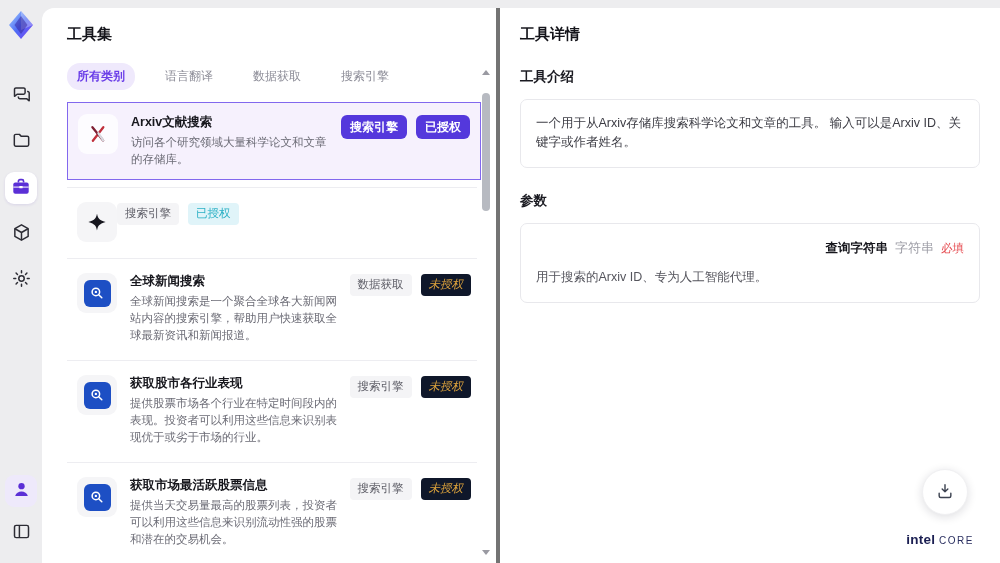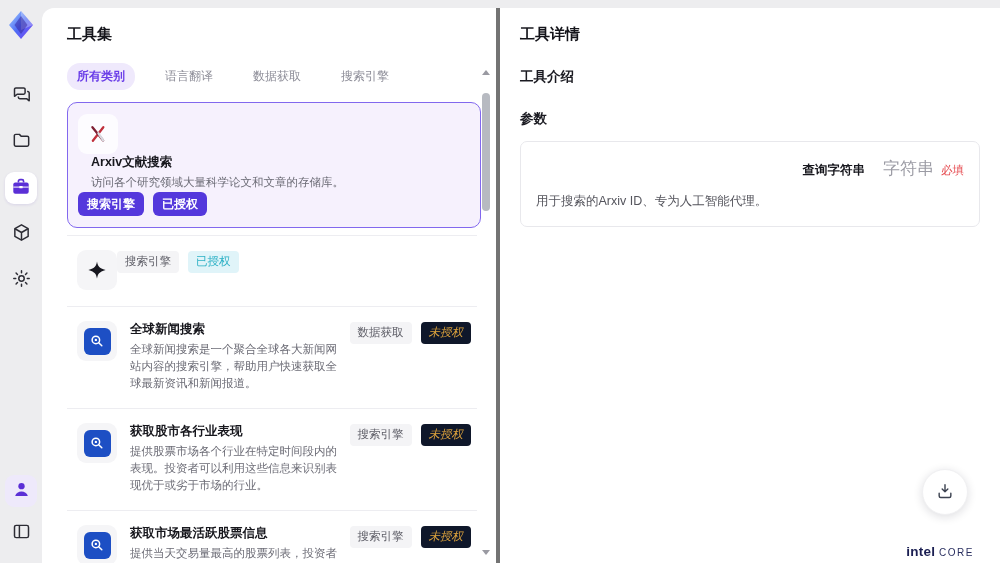--- a/index.html
+++ b/index.html
@@ -26,21 +26,21 @@
   .list-panel { width:458px; position:relative; border-right:4px solid #737373; padding:17px 0 0 25px; }
   .panel-title { font-size:15px; font-weight:bold; color:#14141a; }
   .tabs { display:flex; gap:20px; align-items:center; margin-top:19px; }
   .tab { font-size:12px; color:#8d8d98; background:transparent; border:none; padding:5px 10px; border-radius:13px; cursor:pointer; white-space:nowrap; }
   .tab.active { background:#efe9fc; color:#6a3de8; font-weight:bold; }
 
   .cards { margin-top:12px; width:414px; }
   .tool-card { display:flex; align-items:flex-start; padding:11px 10px 11px 10px; cursor:pointer; position:relative; }
   .tool-card:not(.selected):not(:first-child)::before { content:""; position:absolute; left:0; right:4px; top:-1px; border-top:1px solid #ededf1; }
   .tool-card:not(.selected) { margin-top:6px; padding-top:14px; }
-  .tool-card.selected { border:1.5px solid #8268ee; background:#f6f1fd; border-radius:10px; margin-bottom:8px;flex-direction:column; }
+  .tool-card.selected { border:1.5px solid #8268ee; background:#f6f1fd; border-radius:0; margin-bottom:8px; }
   .tool-icon { width:40px; height:40px; border-radius:9px; background:#f5f5f7; flex:0 0 40px;
                display:flex; align-items:center; justify-content:center; }
   .tool-card.selected .tool-icon { background:#fdfcff; }
   .blue-tile { width:27px; height:27px; border-radius:6px; background:#1d4fc4; display:flex; align-items:center; justify-content:center; }
   .tool-main { flex:1; min-width:0; padding:0 10px 0 13px; }
   .tool-title { font-size:12.5px; font-weight:bold; color:#17171d; line-height:17px; }
   .tool-desc { font-size:11.5px; color:#6b6b75; line-height:17px; margin-top:3px; }
   .tool-badges { display:flex; gap:9px; flex:0 0 auto; align-items:flex-start; margin-top:1px; }
   .badge { font-size:11.5px; line-height:1; padding:5px 8px; border-radius:4px; white-space:nowrap; }
   .badge-cat { background:#f4f4f6; color:#5d5d66; }
@@ -55,29 +55,29 @@
   .sb-arrow.down { border-top:5px solid #9a9aa2; position:absolute; bottom:0; left:1px; }
   .sb-thumb { width:8px; height:118px; background:#b7bac1; border-radius:4px; margin:18px auto 0; cursor:grab; }
 
   
   .detail-panel { flex:1; padding:17px 20px 0 20px; position:relative; background:#fff; }
   .detail-title { font-size:15px; font-weight:bold; color:#14141a; }
   .section-heading { font-size:13.5px; font-weight:bold; color:#1a1a21; margin-top:24px; }
   .info-box { margin-top:13px; border:1px solid #e8e8ec; border-radius:7px; background:#fff; padding:14px 15px; font-size:12.5px; color:#3c3c44; line-height:1.55; }
   .param-item .param-head { display:flex; align-items:baseline; gap:7px;justify-content:flex-end; }
   .param-name { font-size:12.5px; font-weight:bold; color:#17171d; }
-  .param-type { font-size:17px; color:#9b9ba4;margin-left:11px; }
+  .param-type { font-size:13px; color:#9b9ba4; }
   .param-required { font-size:11.5px; color:#e5484d; }
   .param-desc { margin-top:10px; font-size:12.5px; color:#55555d; }
 
   
   .fab { position:absolute; right:32px; bottom:48px; width:46px; height:46px; border-radius:50%;
          background:#fff; border:1px solid #f0f0f2; box-shadow:0 2px 10px rgba(20,20,40,.14);
          display:flex; align-items:center; justify-content:center; cursor:pointer; z-index:9; }
-  .brand { position:absolute; right:26px; bottom:4px; display:flex; align-items:baseline; gap:4px;
+  .brand { position:absolute; right:26px; bottom:16px; display:flex; align-items:baseline; gap:4px;
            color:#1b1f52; z-index:9; }
   .brand .intel-word { font-size:13.5px; font-weight:bold; letter-spacing:.2px; }
   .brand .intel-core { font-size:10px; letter-spacing:1.5px; text-transform:uppercase; color:#2a2f60; }
 </style>
 </head>
 <body>
 
 <nav class="rail">
   <div class="logo">
     <svg viewBox="0 0 32 32" width="32" height="32">
@@ -265,20 +265,23 @@
     <div class="scrollbar">
       <div class="sb-arrow up"></div>
       <div class="sb-thumb"></div>
       <div class="sb-arrow down"></div>
     </div>
   </section>
 
   <section class="detail-panel">
     <h1 class="detail-title">工具详情</h1>
     <h2 class="section-heading">工具介绍</h2>
+    <div class="info-box">
+      <span>一个用于从Arxiv存储库搜索科学论文和文章的工具。 输入可以是Arxiv ID、关键字或作者姓名。</span>
+    </div>
     <h2 class="section-heading">参数</h2>
     <div class="info-box">
         <div class="param-item">
     <div class="param-head">
       <span class="param-name">查询字符串</span>
       <span class="param-type">字符串</span>
       <span class="param-required">必填</span>
     </div>
     <div class="param-desc">用于搜索的Arxiv ID、专为人工智能代理。</div>
   </div>

